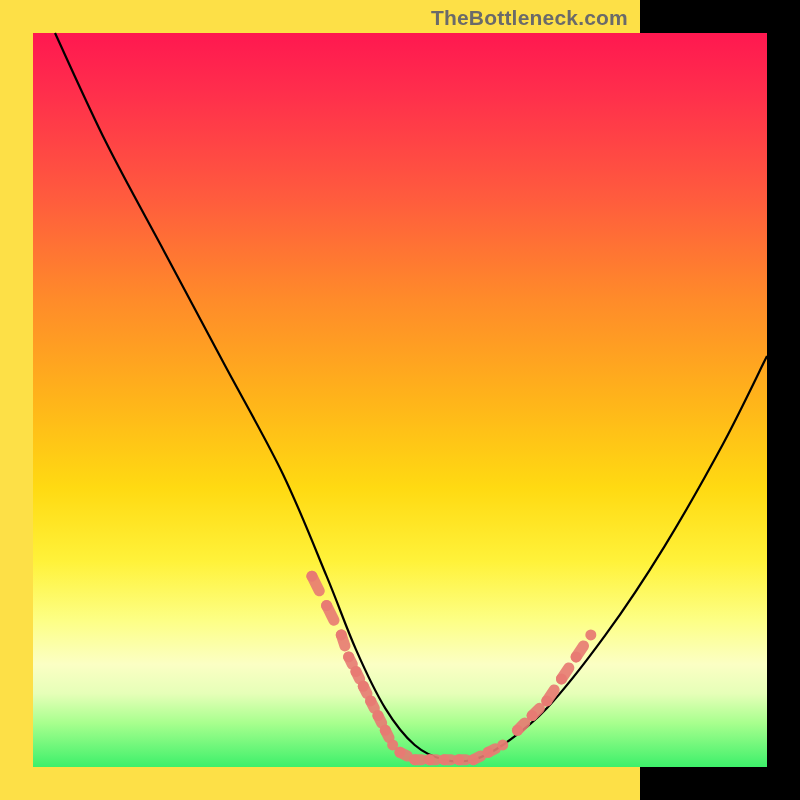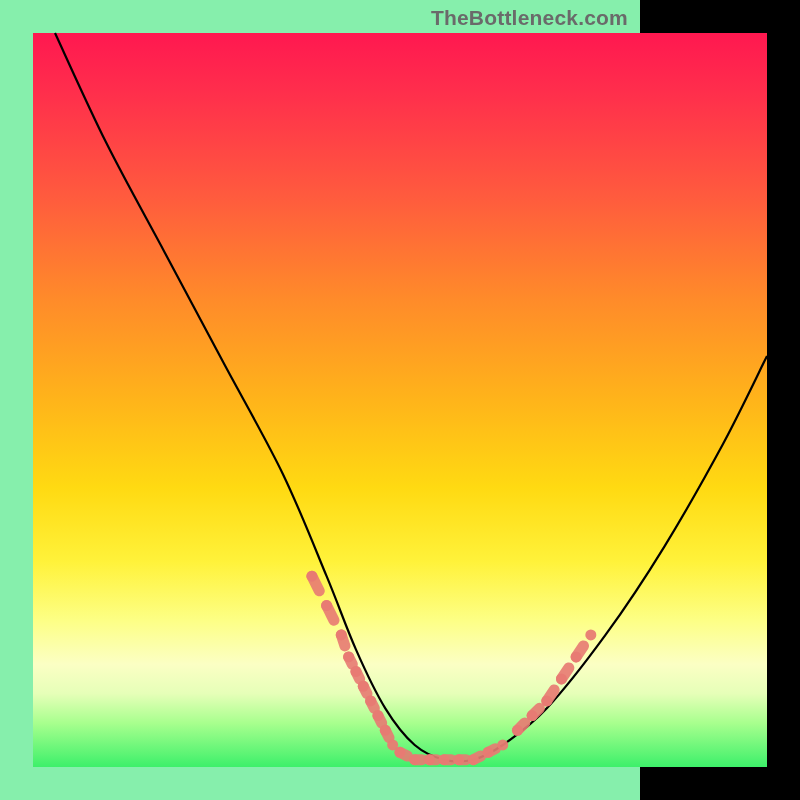--- a/index.html
+++ b/index.html
@@ -9,21 +9,21 @@
     height: 800px;
     background: #000000;
     overflow: hidden;
   }
   .canvas {
     position: absolute;
     left: 0;
     top: 0;
     width: 640px;
     height: 800px;
-    background: #86efac;
+    background: #fde047;
     text-align: right;
   }
   .plot-area {
     position: absolute;
     left: 33px;
     top: 33px;
     width: 734px;
     height: 734px;
     
     background: linear-gradient(

